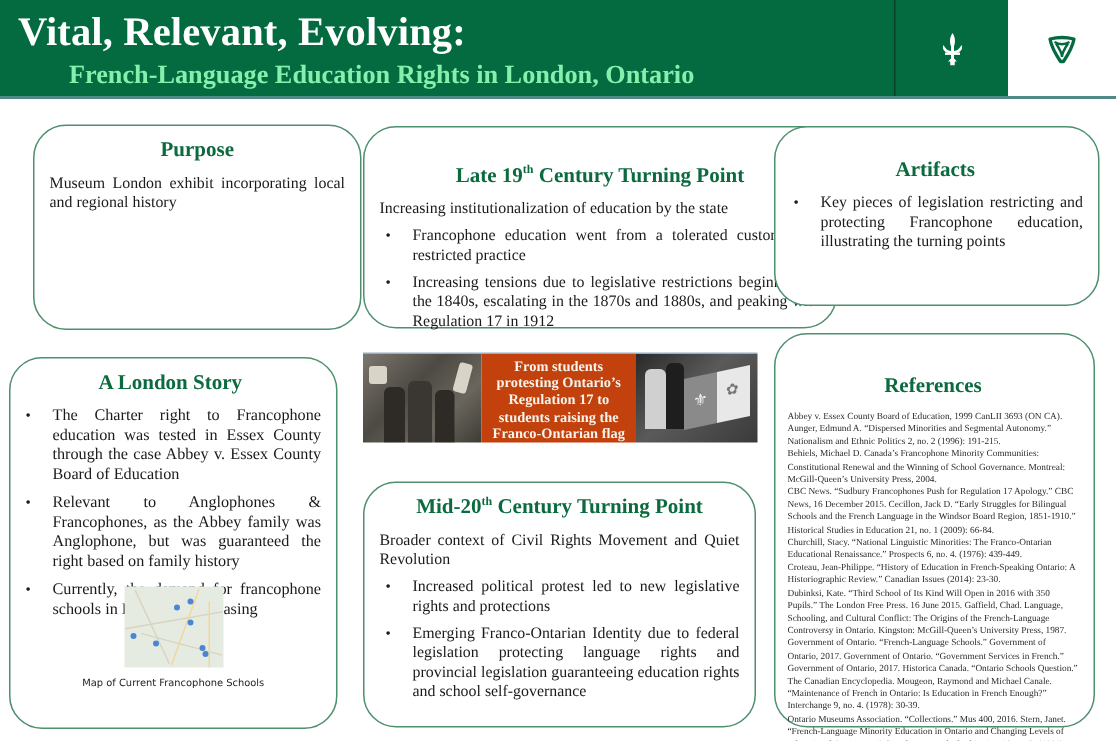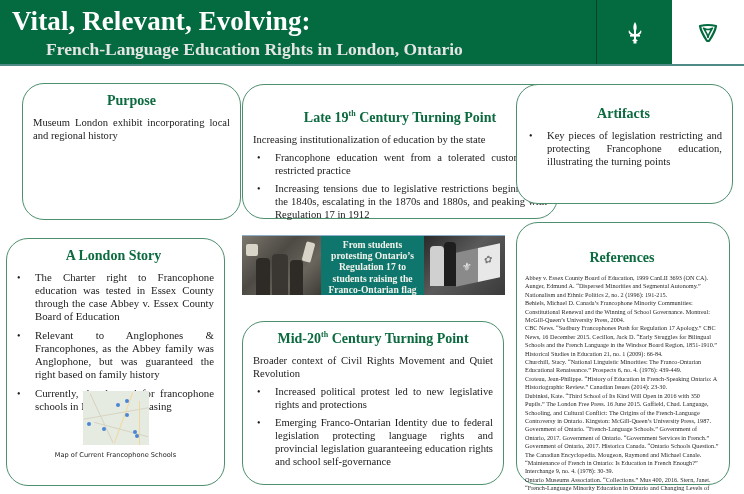--- a/index.html
+++ b/index.html
@@ -6,21 +6,21 @@
   html, body { width: 744px; height: 494px; overflow: hidden; background: #ffffff; }
   body { position: relative; font-family: "Liberation Serif", "DejaVu Serif", serif; color: #1a1a1a; }
 
   
   .header { position: absolute; left: 0; top: 0; width: 744px; height: 65px; }
   .header-band { position: absolute; left: 0; top: 0; width: 596px; height: 65px; background: #036b3f; }
   .header-fleur { position: absolute; left: 596px; top: 0; width: 76px; height: 65px; background: #036b3f; border-left: 1px solid #0b3f27; display:flex; align-items:center; justify-content:center; }
   .header-trillium { position: absolute; left: 672px; top: 0; width: 72px; height: 65px; background: #ffffff; display:flex; align-items:center; justify-content:center; }
   .header-underline { position: absolute; left: 0; top: 64px; width: 744px; height: 2px; background: #4f8a86; }
   .title { position: absolute; left: 12px; top: 6px; font-size: 27px; font-weight: bold; color: #ffffff; letter-spacing: 0.1px; white-space: nowrap; }
-  .subtitle { position: absolute; left: 46px; top: 39px; font-size: 17.5px; font-weight: bold; color: #e5e5e5; white-space: nowrap; }
+  .subtitle { position: absolute; left: 46px; top: 39px; font-size: 17.5px; font-weight: bold; color: #86efac; white-space: nowrap; }
 
   
   .panel { position: absolute; border: 1.3px solid #4e8f6e; border-radius: 22px; background: #ffffff; }
   .panel h2 { text-align: center; color: #0c6a3f; font-size: 14px; font-weight: bold; margin-top: 9px; margin-bottom: 7px; }
   .panel h2 sup { font-size: 8px; vertical-align: super; line-height: 0; }
   .panel p { font-size: 10.6px; line-height: 13px; text-align: justify; }
   .panel ul { list-style: none; }
   .panel li { position: relative; font-size: 10.6px; line-height: 13px; padding-left: 22px; text-align: justify; margin-top: 5px; }
   .panel li::before { content: "\2022"; position: absolute; left: 4px; top: 0; font-size: 10px; }
 
@@ -40,21 +40,21 @@
   .map-caption { position: absolute; left: 0; width: 100%; top: 212px; text-align: center; font-family: "DejaVu Sans", sans-serif; font-size: 6.6px; color: #222; }
 
   #references h2 { margin-top: 10px; margin-bottom: 8px; font-size: 14px; }
   .ref-list { font-size: 6.2px; line-height: 8.4px; color: #2a2a2a; }
   .ref-list div { text-indent: 0; }
 
   
   .banner { position: absolute; left: 242px; top: 236px; width: 263px; height: 59px; }
   .photo-left { position: absolute; left: 0; top: 0; width: 79px; height: 59px; background: linear-gradient(135deg,#7c776e 0%,#4d4a44 40%,#6a665d 70%,#3e3b36 100%); overflow:hidden; }
   .photo-right { position: absolute; left: 182px; top: 0; width: 81px; height: 59px; background: linear-gradient(135deg,#2a2a2a 0%,#5a5a5a 45%,#3a3a3a 100%); overflow:hidden; }
-  .banner-caption { position: absolute; left: 79px; top: 0; width: 103px; height: 59px; background: #0f766e; color: #f4f4ec; font-size: 9.6px; line-height: 11.2px; text-align: center; font-weight: bold; padding-top: 3px; }
+  .banner-caption { position: absolute; left: 79px; top: 0; width: 103px; height: 59px; background: #c2410c; color: #f4f4ec; font-size: 9.6px; line-height: 11.2px; text-align: center; font-weight: bold; padding-top: 3px; }
   .banner-topline { position:absolute; left:0; top:-1px; width:263px; height:1px; background:#8fb0c8; }
   .ph-sign { position:absolute; background:#d9d4c8; border-radius:2px; }
   .ph-figure { position:absolute; background:#2e2b27; border-radius: 4px 4px 0 0; }
   .ph-flag { position:absolute; left:32px; top:12px; width:44px; height:34px; transform: skewY(-12deg); }
   .ph-flag .g { position:absolute; left:0; top:0; width:22px; height:100%; background:#8a8a8a; }
   .ph-flag .w { position:absolute; left:22px; top:0; width:22px; height:100%; background:#e8e8e8; }
   .ph-flag .fl { position:absolute; left:6px; top:10px; color:#f0f0f0; font-size:11px; }
   .ph-flag .tr { position:absolute; left:28px; top:8px; color:#777; font-size:10px; }
 </style>
 </head>

